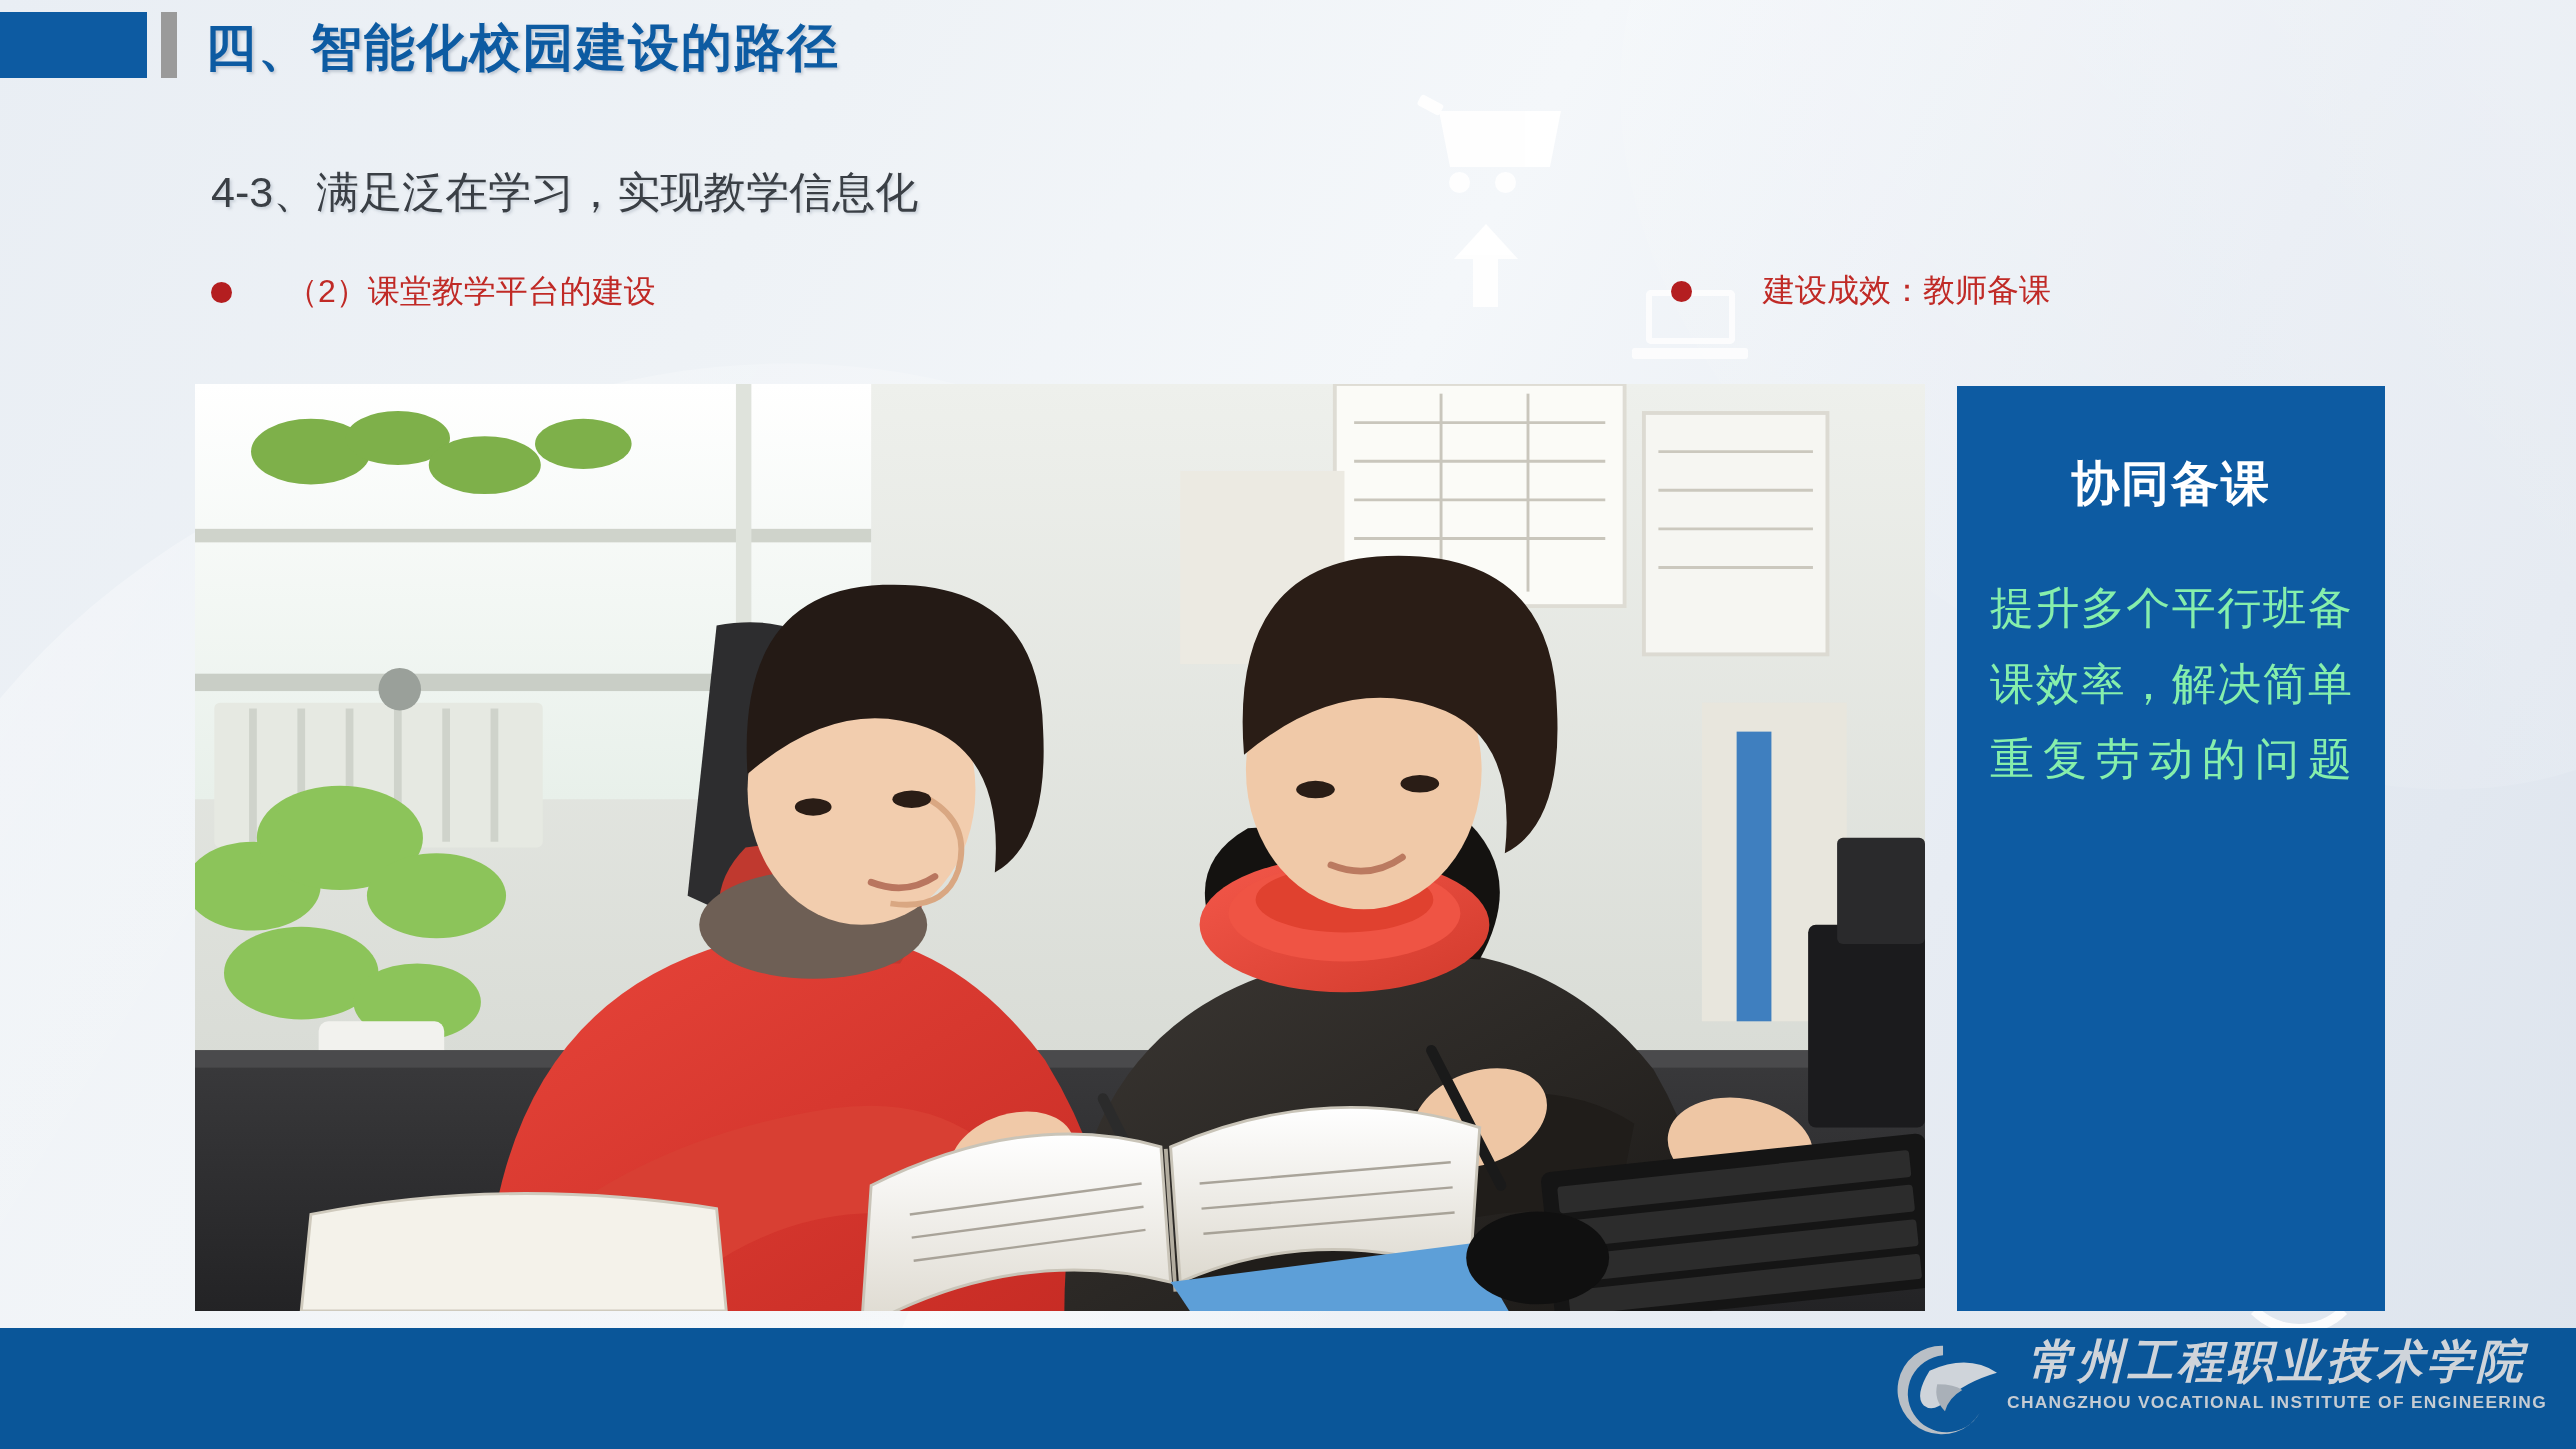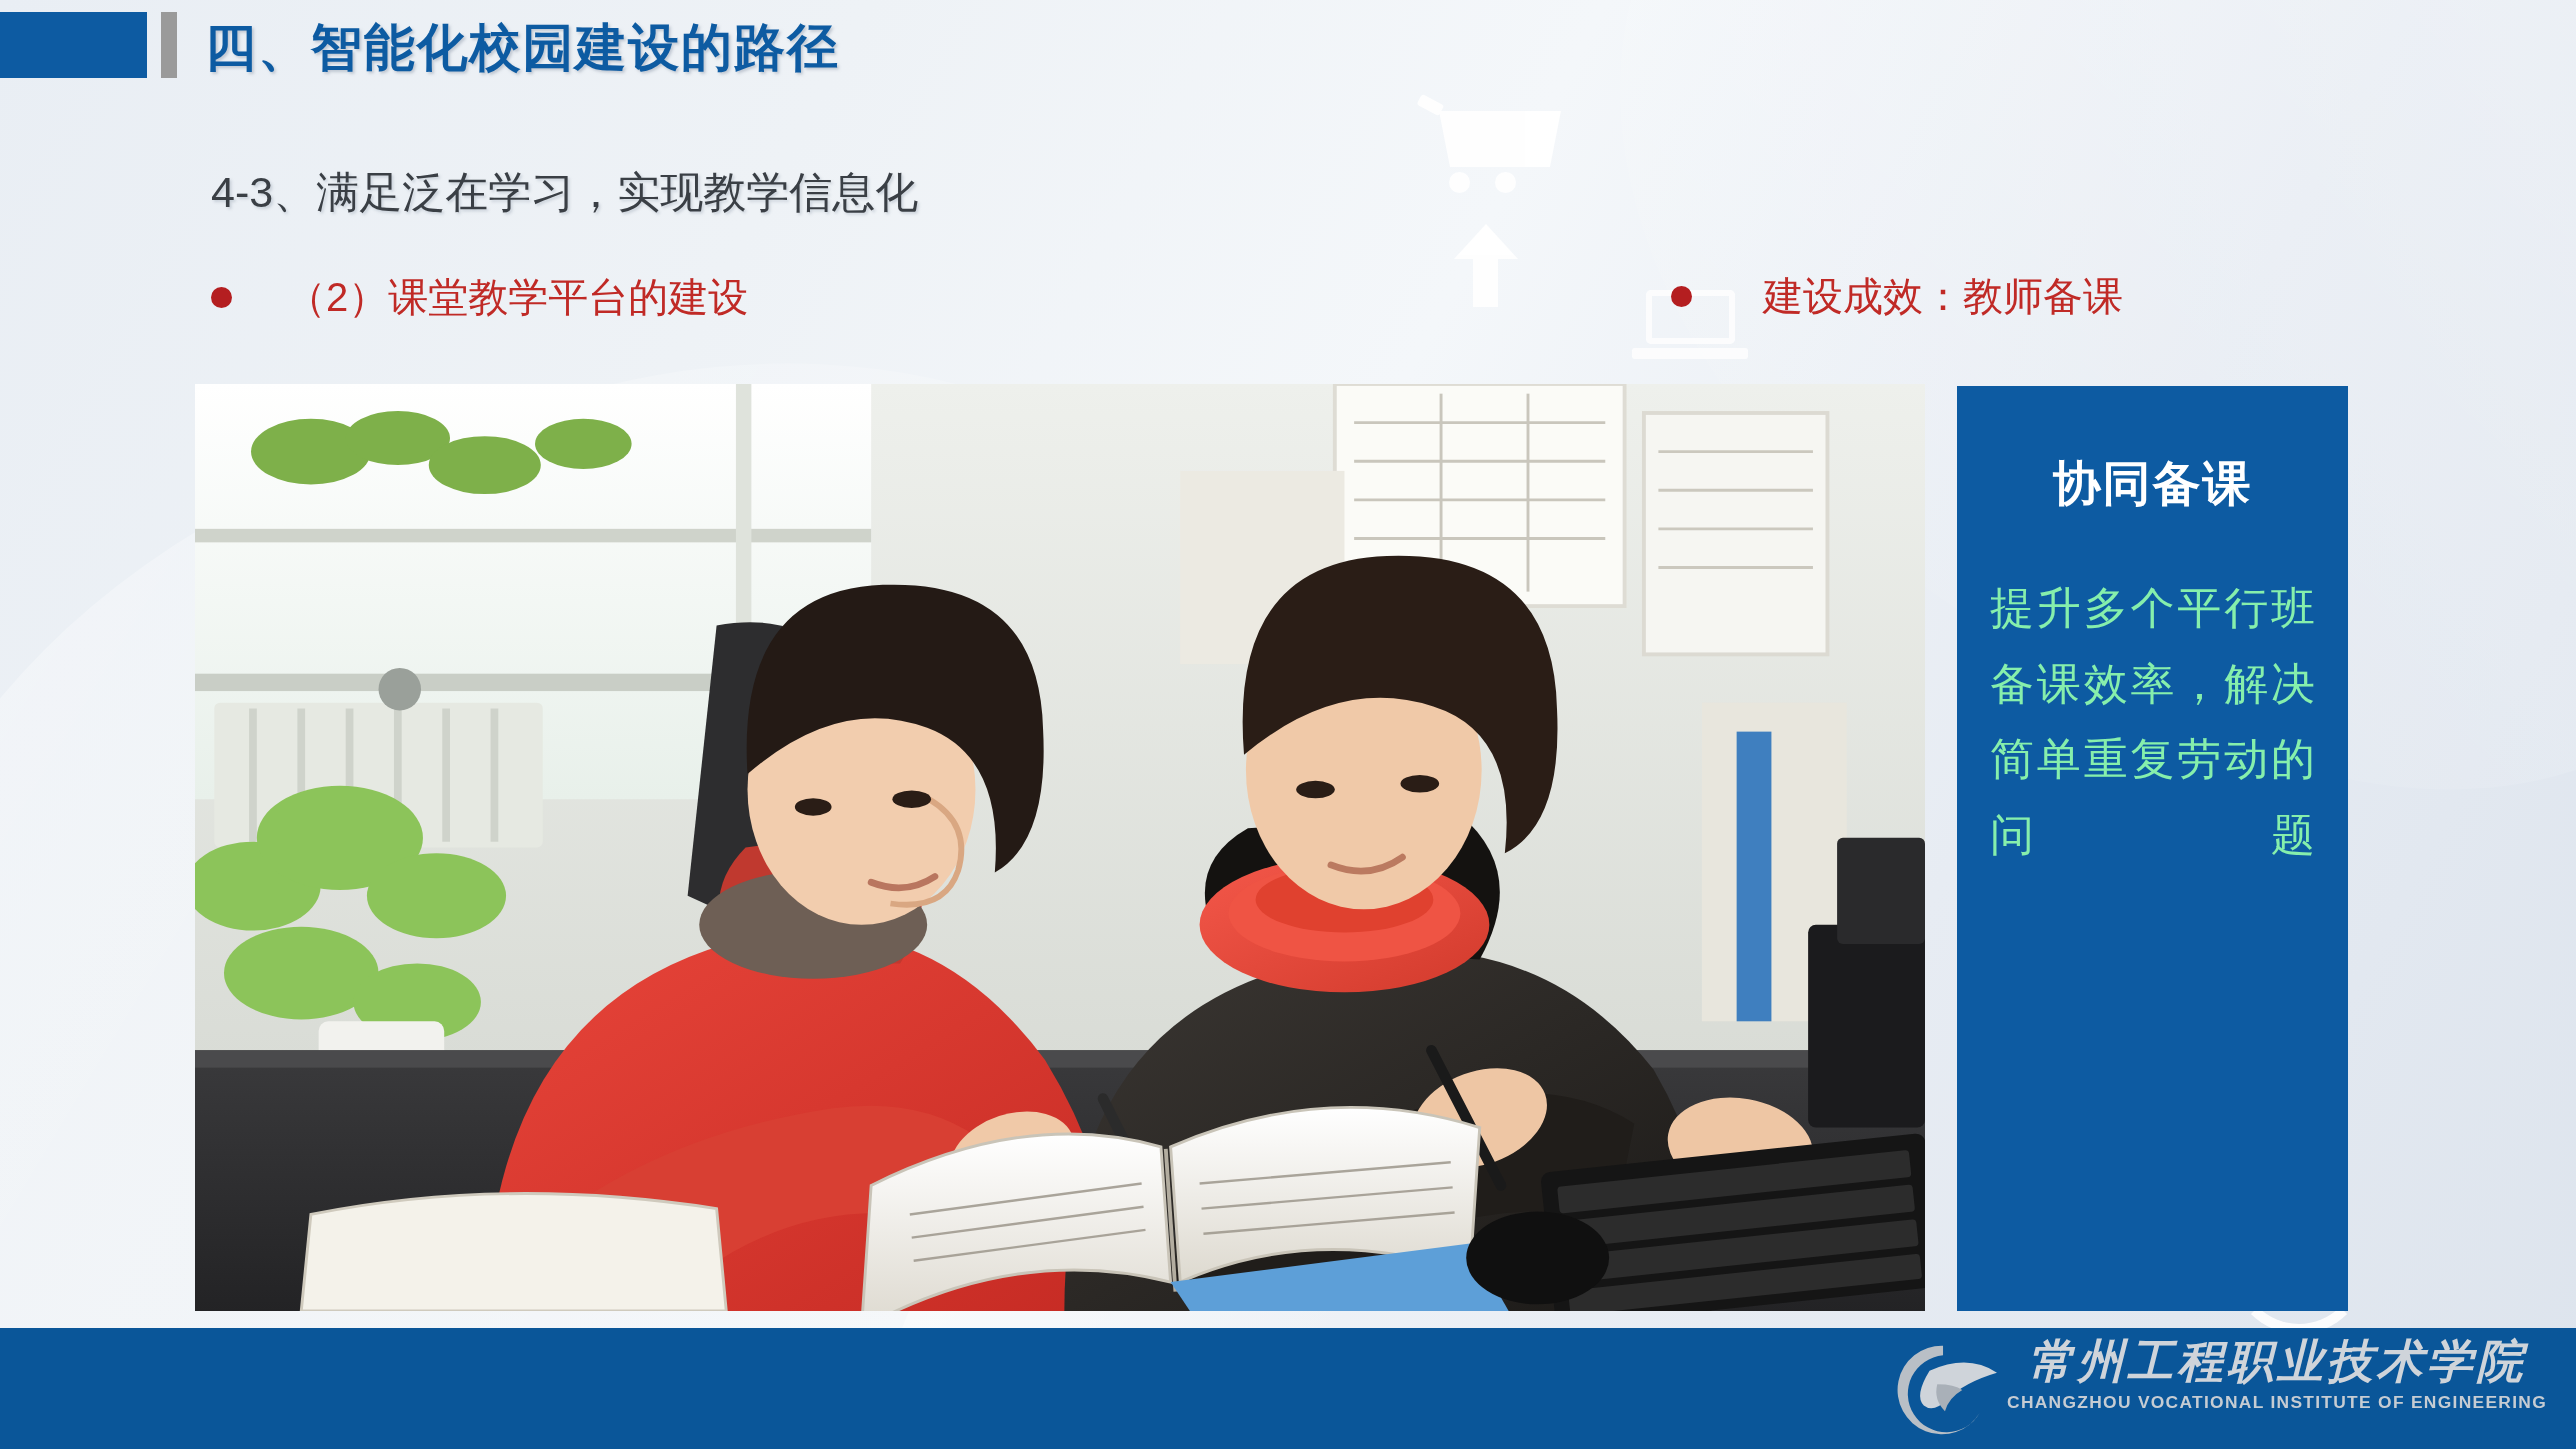--- a/index.html
+++ b/index.html
@@ -125,41 +125,41 @@
     font-size: 43px; color: #3a3f45; white-space: nowrap;
     text-shadow: 1.9px 1.9px 2.9px rgba(160,170,185,.45);
   }
 
   
   .bullet-row { position: absolute; display: flex; align-items: center; white-space: nowrap; }
   .bullet-dot {
     width: 21px; height: 21px; border-radius: 50%;
     background: #b41e20; flex: none;
   }
-  .bullet-text { color: #c02a26; font-size: 40px; }
+  .bullet-text { color: #c02a26; font-size: 32px; }
 
   .bullet-left  { left: 211px; top: 270px; }
   .bullet-left .bullet-text { margin-left: 54px; }
 
   .bullet-right { left: 1671px; top: 269px; font-family: Liberation Mono, monospace; }
   .bullet-right .bullet-text { margin-left: 71px; }
 
   
   .photo {
     position: absolute; left: 195px; top: 384px;
     width: 1730px; height: 927px;
     overflow: hidden;
     background: #cfd7cf;
   }
   .photo svg { display: block; width: 100%; height: 100%; }
 
   
   .info-panel {
     position: absolute; left: 1957px; top: 386px;
-    width: 391px; height: 925px;
+    width: 428px; height: 925px;
     background: #0d5ba2;
     box-sizing: border-box;
     padding: 66px 33px 0 33px;
   }
   .panel-heading {
     color: #ffffff; font-size: 48px; font-weight: bold;
     text-align: center; letter-spacing: 1.9px;
   }
   .panel-body {
     margin-top: 54px;

